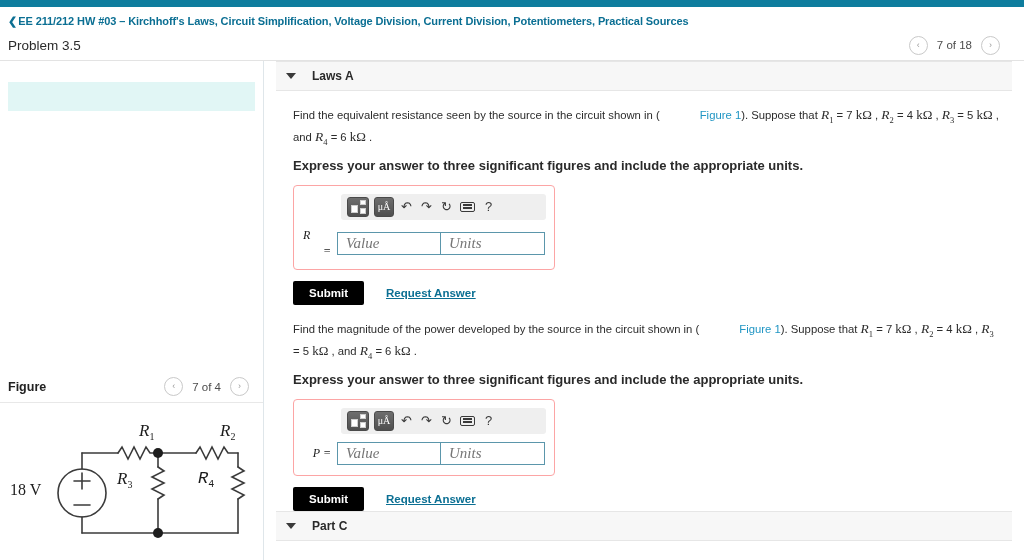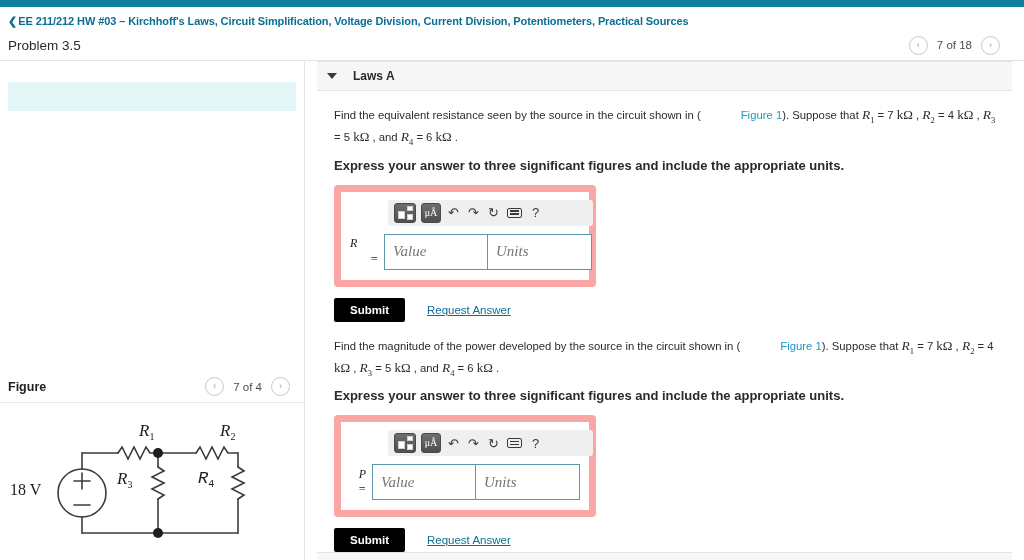--- a/index.html
+++ b/index.html
@@ -74,21 +74,21 @@
     font-size: 11.5px;
     color: #4d4d4d;
   }
 
   
   #split {
     display: flex;
     height: 499px;
   }
   #leftpane {
-    width: 305px;
+    width: 264px;
     border-right: 1px solid #dfe6ea;
     position: relative;
     background: #fff;
     overflow: hidden;
   }
   #rightpane {
     flex: 1;
     background: #fff;
     overflow: hidden;
     position: relative;
@@ -177,21 +177,21 @@
   .instr {
     font-size: 13px;
     font-weight: bold;
     color: #2a2a2a;
     margin-top: 9px;
   }
 
   
   .answer-box {
     margin-top: 12px;
-    border: 7px solid #fca5a5;
+    border: 1px solid #fca5a5;
     border-radius: 4px;
     width: 262px;
     padding: 8px 9px 10px 9px;
     background: #fff;
   }
   .ans-toolbar {
     background: #efefef;
     border-radius: 3px;
     height: 26px;
     display: flex;
@@ -255,21 +255,21 @@
     width: 34px;
     text-align: right;
     padding-right: 6px;
     font-family: "Liberation Serif", serif;
     font-style: italic;
     font-size: 12px;
     color: #1c1c1c;
   }
   .ans-symbol sub { font-size: 10px; font-style: normal; padding-left: 31px; }
   .ans-input {
-    height: 36px;
+    height: 23px;
     border: 1px solid #5b96ab;
     background: #fff;
     font-family: "Liberation Serif", serif;
     font-style: italic;
     font-size: 15px;
     color: #9e9e9e;
     padding: 0 8px;
     outline: none;
   }
   .ans-value { width: 104px; }
@@ -287,21 +287,21 @@
     font-family: "Liberation Sans", sans-serif;
     font-size: 11.5px;
     font-weight: bold;
     padding: 6px 16px;
     border-radius: 2px;
     cursor: pointer;
   }
   .request-link {
     color: #0b6f93;
     font-size: 11.5px;
-    font-weight: normal;
+    font-weight: bold;
     text-decoration: underline;
     cursor: pointer;
   }
 </style>
 </head>
 <body>
 
 <div id="topbar"></div>
 
 <div id="crumbbar">

